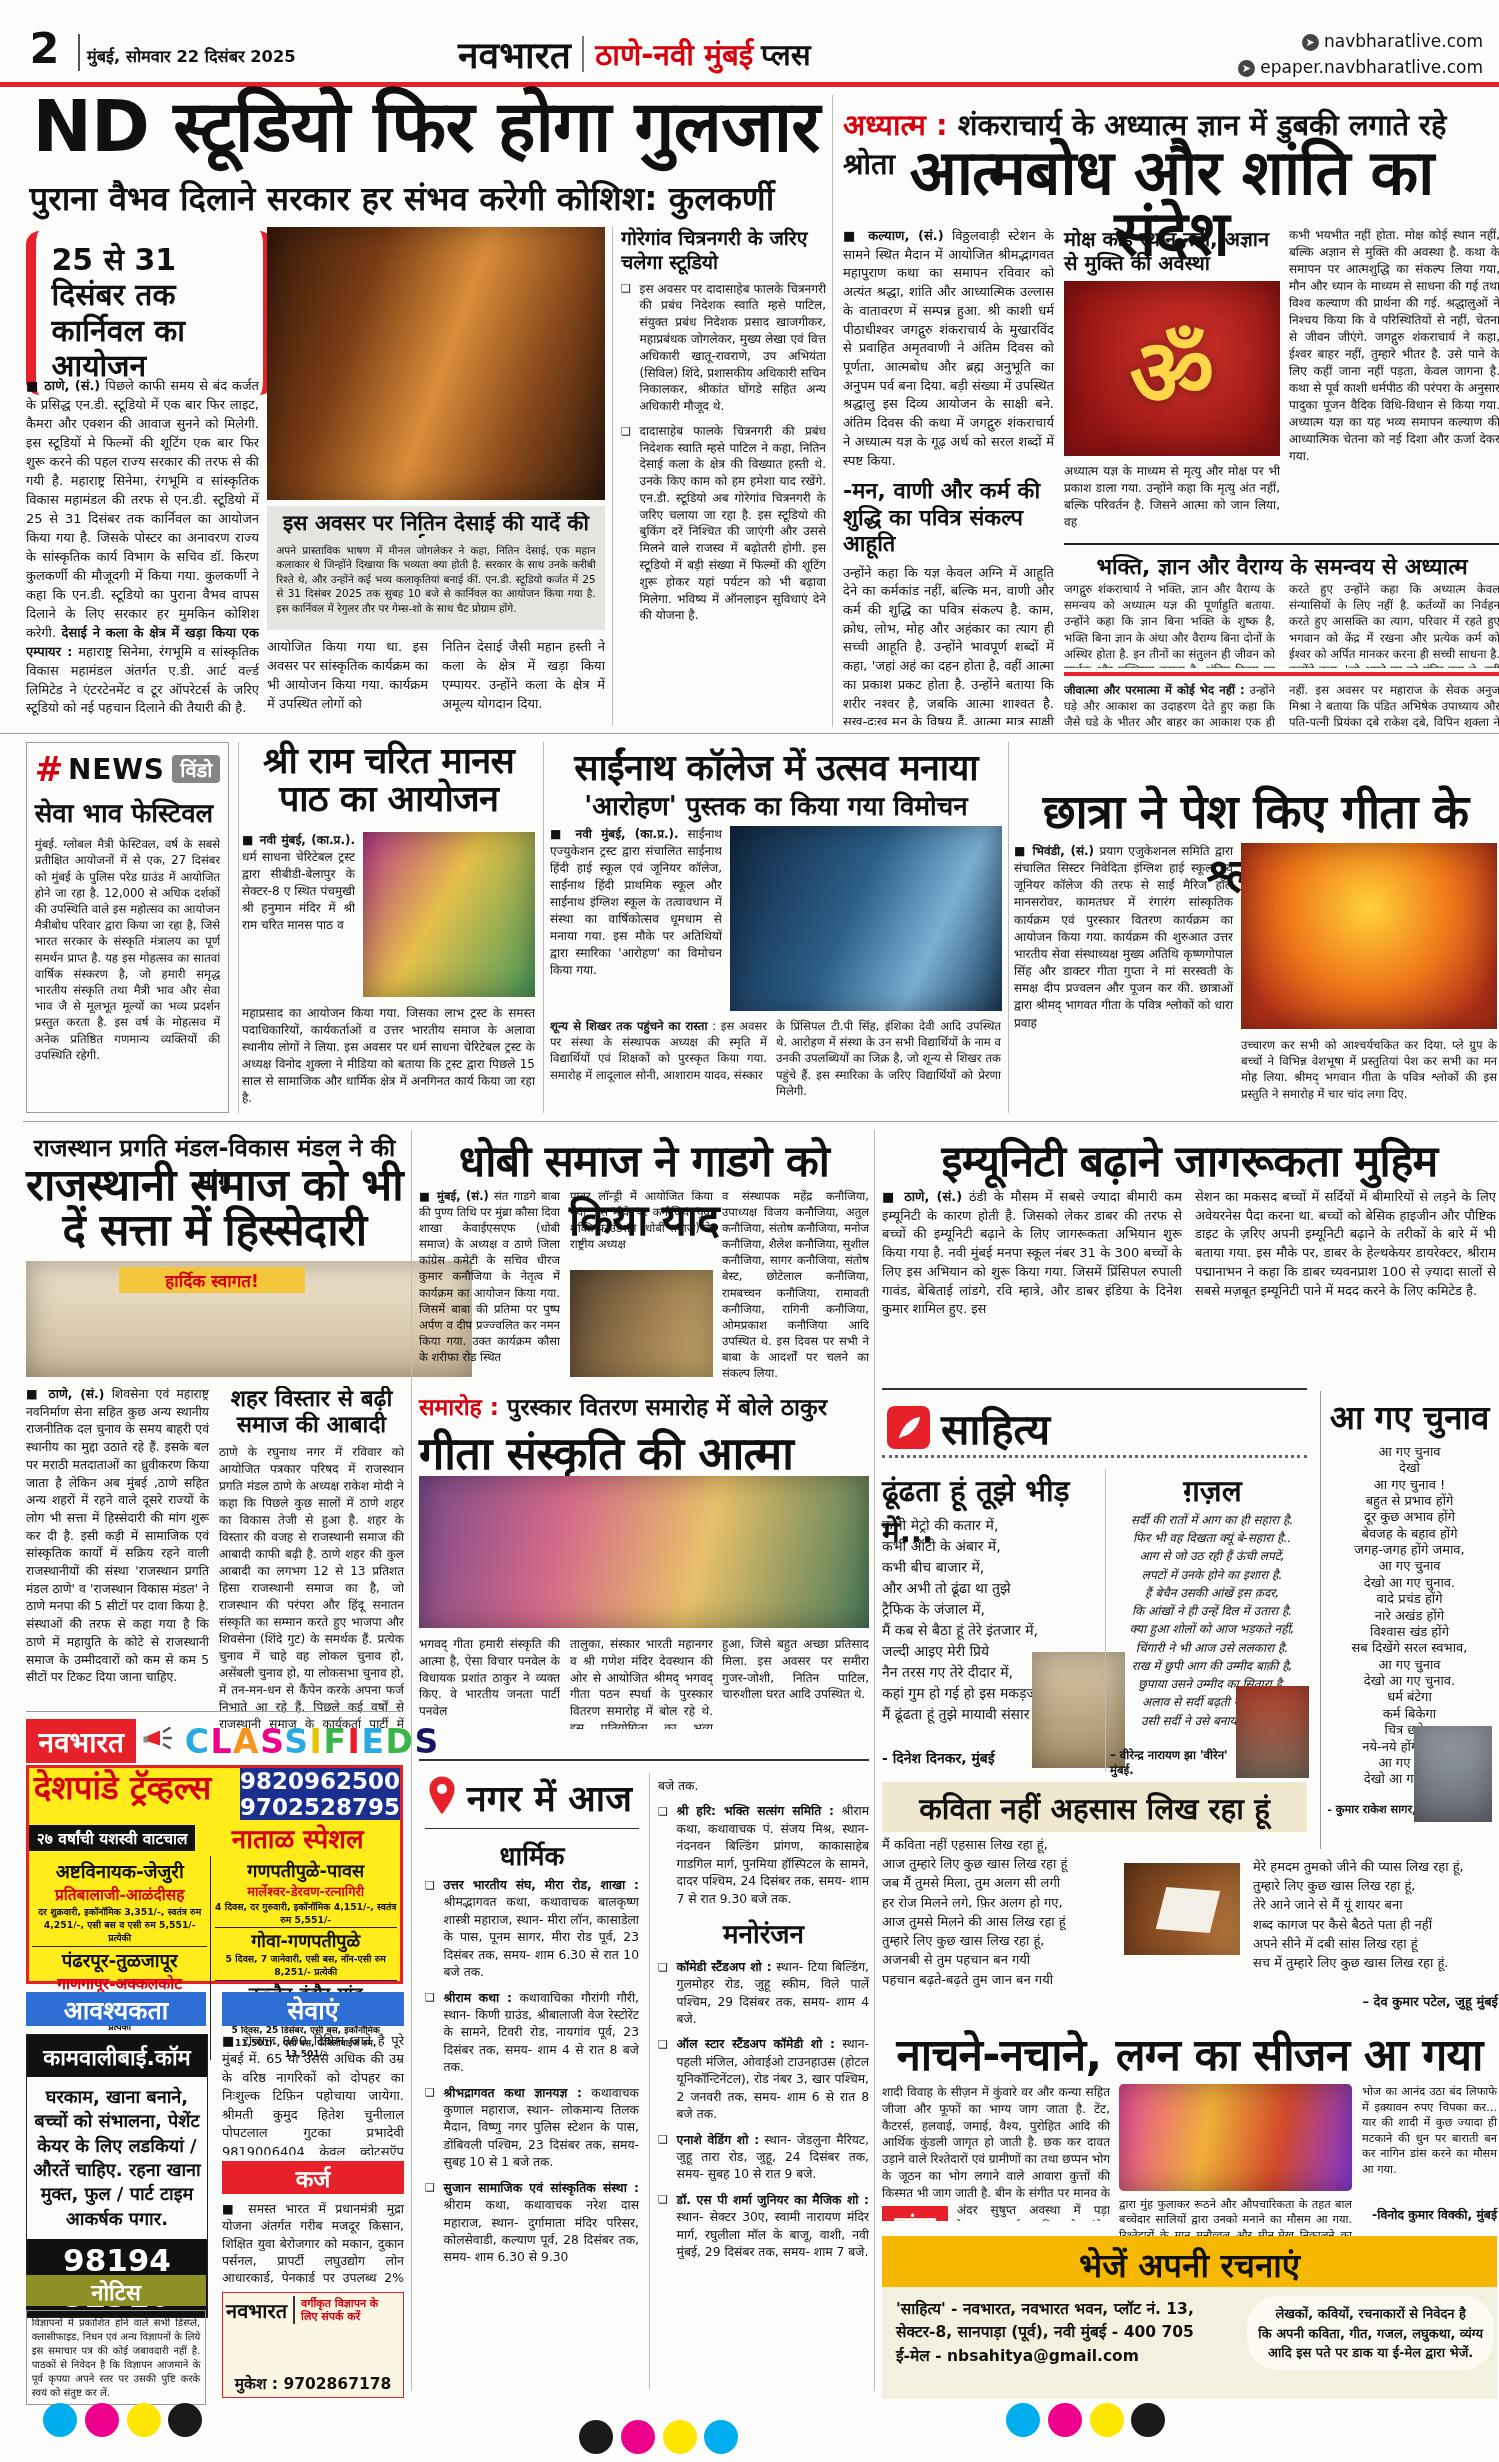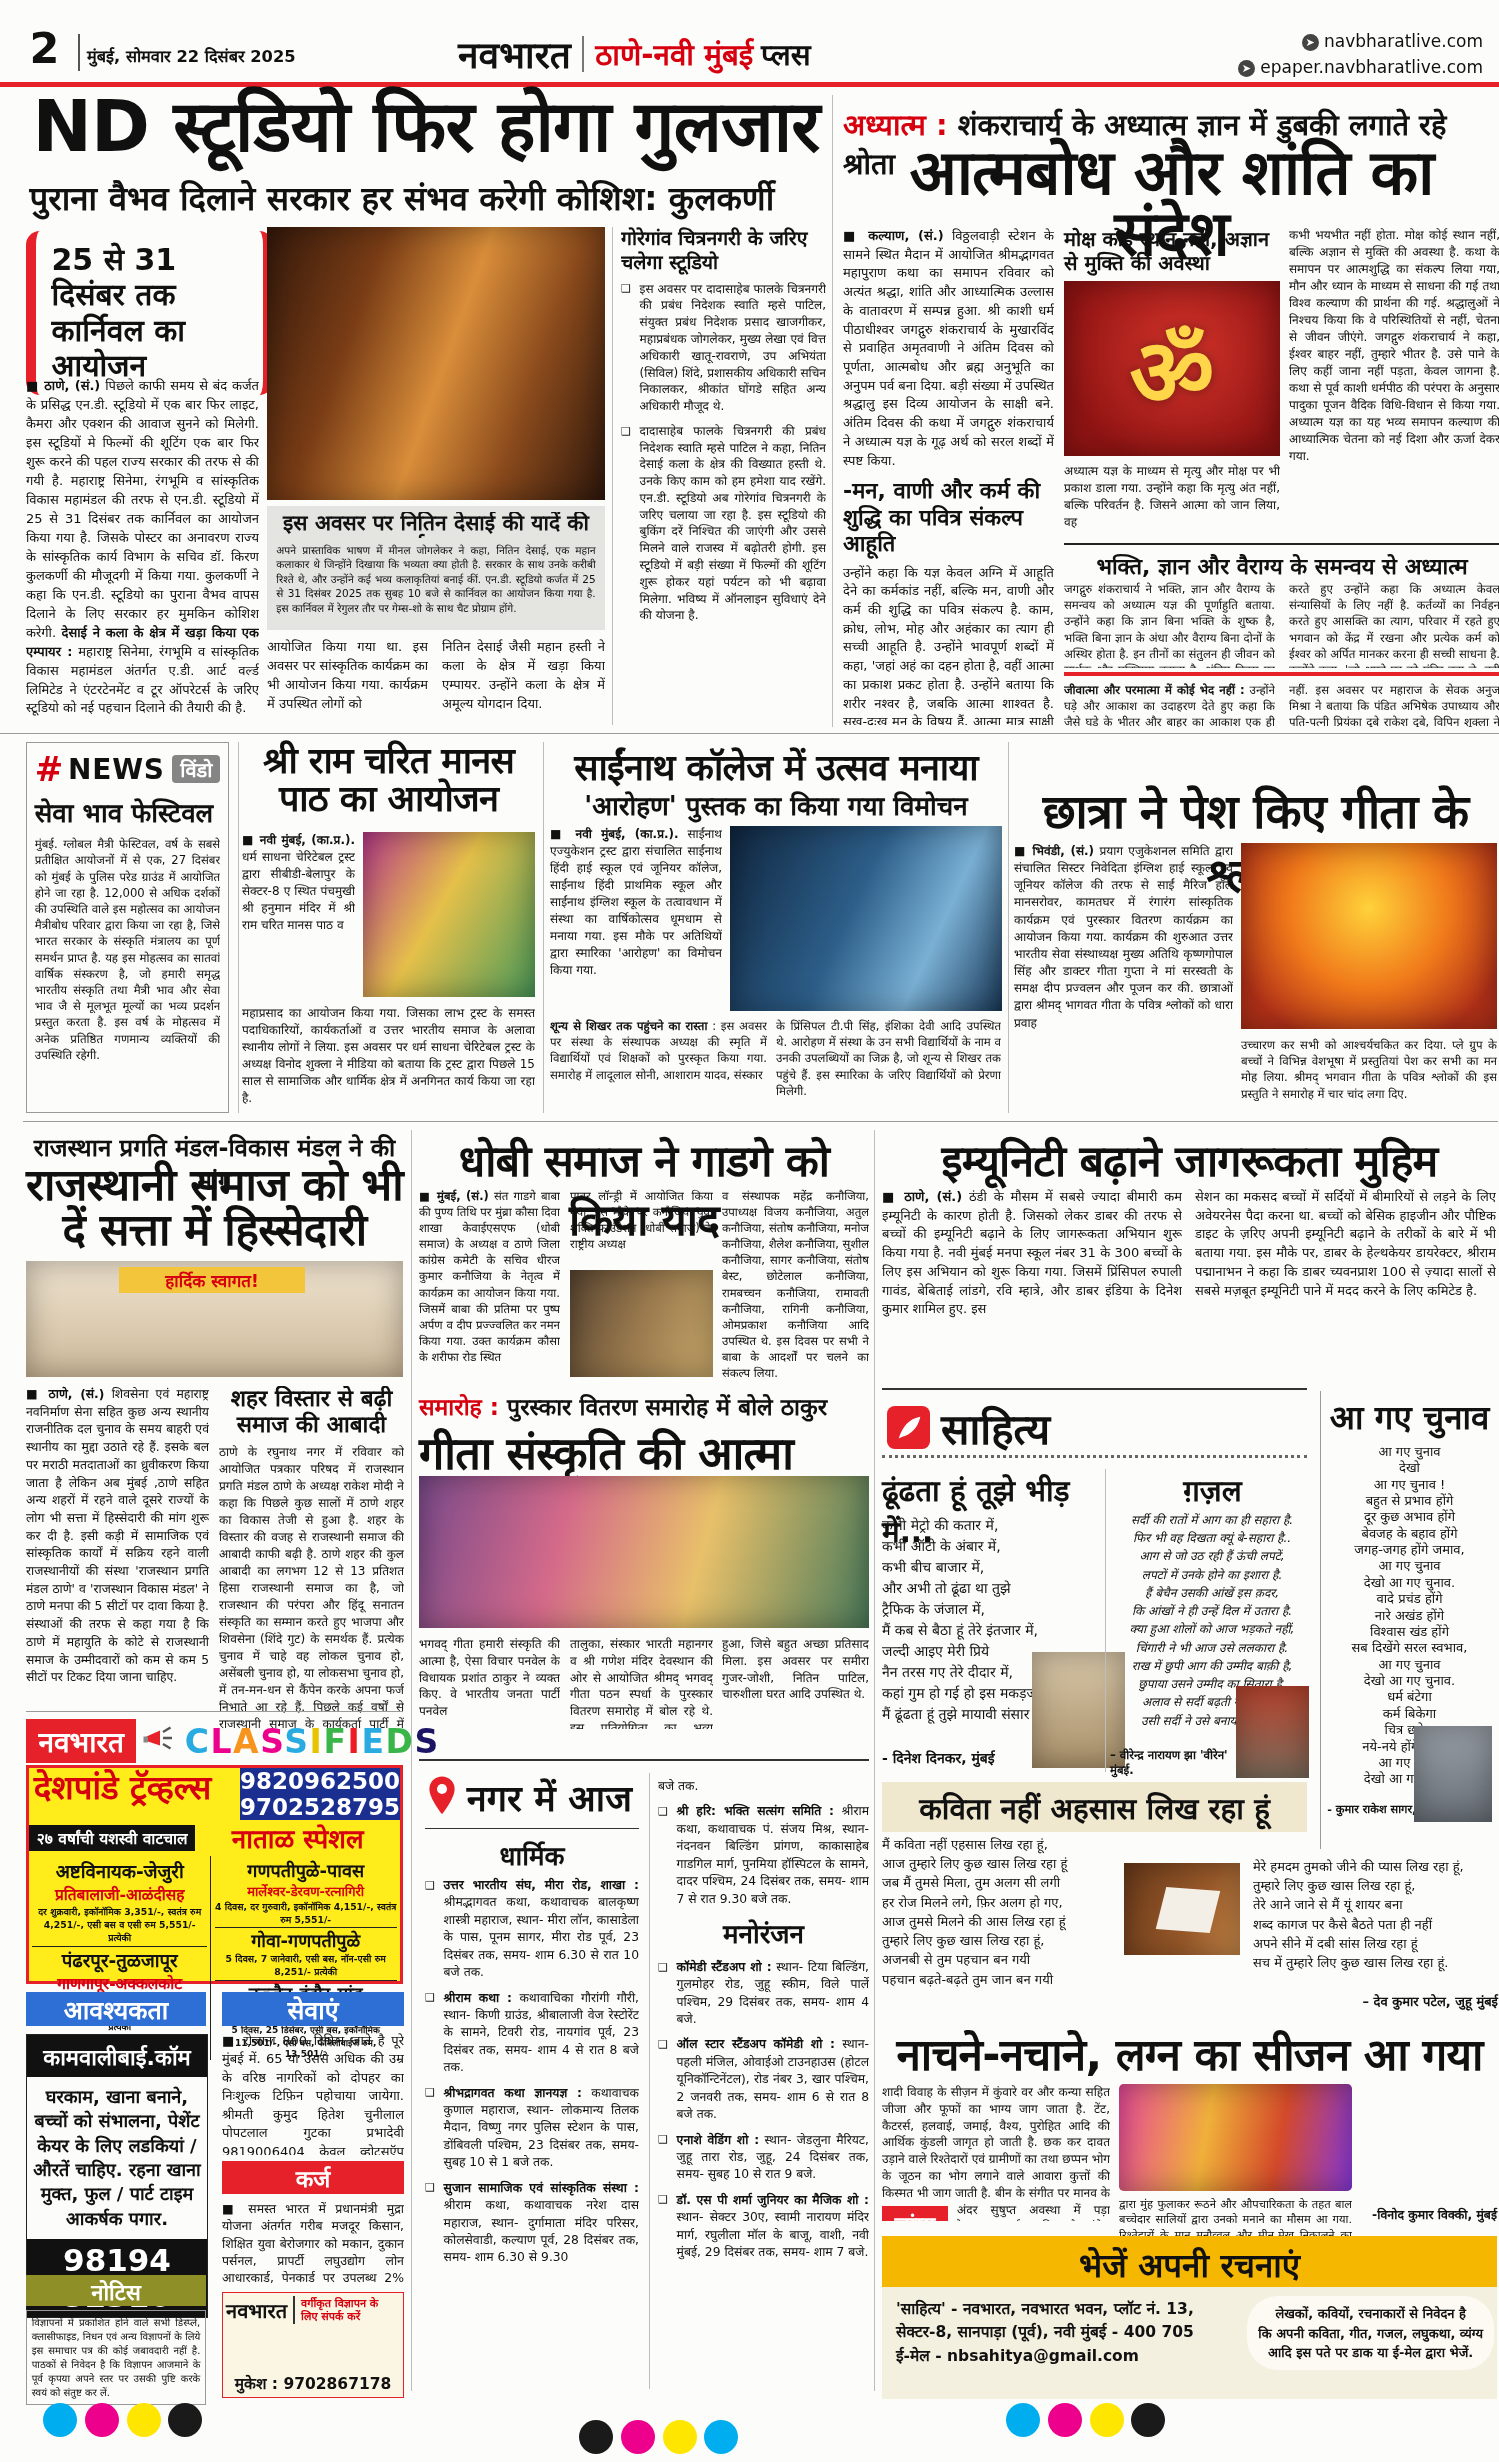--- a/index.html
+++ b/index.html
@@ -170,21 +170,21 @@
   <div class="abs j clip" style="left:1014px;top:843px;width:219px;height:270px;font-size:12px;line-height:1.43;">
     <span class="b">■ भिवंडी, (सं.)</span> <span>प्रयाग एजुकेशनल समिति द्वारा संचालित सिस्टर निवेदिता इंग्लिश हाई स्कूल एवं जूनियर कॉलेज की तरफ से साईं मैरिज हॉल मानसरोवर, कामतघर में रंगारंग सांस्कृतिक कार्यक्रम एवं पुरस्कार वितरण कार्यक्रम का आयोजन किया गया. कार्यक्रम की शुरुआत उत्तर भारतीय सेवा संस्थाध्यक्ष मुख्य अतिथि कृष्णगोपाल सिंह और डाक्टर गीता गुप्ता ने मां सरस्वती के समक्ष दीप प्रज्वलन और पूजन कर की. छात्राओं द्वारा श्रीमद् भागवत गीता के पवित्र श्लोकों को धारा प्रवाह</span>
   </div>
   <div class="abs ph g-sister" style="left:1241px;top:843px;width:256px;height:186px;"></div>
   <div class="abs j clip" style="left:1241px;top:1037px;width:256px;height:76px;font-size:11.6px;line-height:1.4;">उच्चारण कर सभी को आश्चर्यचकित कर दिया. प्ले ग्रुप के बच्चों ने विभिन्न वेशभूषा में प्रस्तुतियां पेश कर सभी का मन मोह लिया. श्रीमद् भगवान गीता के पवित्र श्लोकों की इस प्रस्तुति ने समारोह में चार चांद लगा दिए.</div>
 
   <div class="abs hline" style="left:23px;top:1121px;width:1475px;"></div>
 
   <div class="abs b c" style="left:26px;top:1130px;width:377px;font-size:24px;">राजस्थान प्रगति मंडल-विकास मंडल ने की मांग</div>
   <div class="abs headline c" style="left:26px;top:1163px;width:377px;font-size:44px;line-height:1.02;">राजस्थानी समाज को भी दें सत्ता में हिस्सेदारी</div>
-  <div class="abs ph g-press" style="left:26px;top:1261px;width:377px;height:116px;">
+  <div class="abs ph g-press" style="left:26px;top:1261px;width:446px;height:116px;">
     <div class="b c" style="position:absolute;left:93px;top:6.2px;width:186px;background:#f3c53a;color:#d6000f;font-size:17px;padding:1.6px 0;">हार्दिक स्वागत!</div>
   </div>
   <div class="abs j clip" style="left:26px;top:1386px;width:183px;height:343px;font-size:12.3px;line-height:1.44;">
     <span class="b">■ ठाणे, (सं.)</span> <span>शिवसेना एवं महाराष्ट्र नवनिर्माण सेना सहित कुछ अन्य स्थानीय राजनीतिक दल चुनाव के समय बाहरी एवं स्थानीय का मुद्दा उठाते रहे हैं. इसके बल पर मराठी मतदाताओं का ध्रुवीकरण किया जाता है लेकिन अब मुंबई ,ठाणे सहित अन्य शहरों में रहने वाले दूसरे राज्यों के लोग भी सत्ता में हिस्सेदारी की मांग शुरू कर दी है. इसी कड़ी में सामाजिक एवं सांस्कृतिक कार्यों में सक्रिय रहने वाली राजस्थानीयों की संस्था 'राजस्थान प्रगति मंडल ठाणे' व 'राजस्थान विकास मंडल' ने ठाणे मनपा की 5 सीटों पर दावा किया है. संस्थाओं की तरफ से कहा गया है कि ठाणे में महायुति के कोटे से राजस्थानी समाज के उम्मीदवारों को कम से कम 5 सीटों पर टिकट दिया जाना चाहिए.</span>
   </div>
   <div class="abs clip" style="left:219px;top:1386px;width:185px;height:343px;">
     <div class="b c" style="font-size:22.5px;line-height:1.15;margin-bottom:6.2px;">शहर विस्तार से बढ़ी समाज की आबादी</div>
     <div class="j" style="font-size:12px;line-height:1.42;">ठाणे के रघुनाथ नगर में रविवार को आयोजित पत्रकार परिषद में राजस्थान प्रगति मंडल ठाणे के अध्यक्ष राकेश मोदी ने कहा कि पिछले कुछ सालों में ठाणे शहर का विकास तेजी से हुआ है. शहर के विस्तार की वजह से राजस्थानी समाज की आबादी काफी बढ़ी है. ठाणे शहर की कुल आबादी का लगभग 12 से 13 प्रतिशत हिसा राजस्थानी समाज का है, जो राजस्थान की परंपरा और हिंदू सनातन संस्कृति का सम्मान करते हुए भाजपा और शिवसेना (शिंदे गुट) के समर्थक हैं. प्रत्येक चुनाव में चाहे वह लोकल चुनाव हो, असेंबली चुनाव हो, या लोकसभा चुनाव हो, में तन-मन-धन से कैंपेन करके अपना फर्ज निभाते आ रहे हैं. पिछले कई वर्षों से राजस्थानी समाज के कार्यकर्ता पार्टी में काम कर रहे हैं और सेवा कर रहे हैं.</div>
   </div>
 
@@ -307,20 +307,21 @@
   <div class="abs b" style="left:1304px;top:1992px;width:194px;font-size:13px;text-align:right;">– देव कुमार पटेल, जुहू मुंबई</div>
 
   <div class="abs headline c" style="left:882px;top:2023px;width:615px;font-size:44px;">नाचने-नचाने, लग्न का सीजन आ गया</div>
   <div class="abs j clip" style="left:882px;top:2084px;width:228px;height:137px;font-size:12px;line-height:1.4;">
     <span>शादी विवाह के सीज़न में कुंवारे वर और कन्या सहित जीजा और फूफों का भाग्य जाग जाता है. टेंट, कैटरर्स, हलवाई, जमाई, वैश्य, पुरोहित आदि की आर्थिक कुंडली जागृत हो जाती है. छक कर दावत उड़ाने वाले रिश्तेदारों एवं ग्रामीणों का तथा छप्पन भोग के जूठन का भोग लगाने वाले आवारा कुत्तों की किस्मत भी जाग जाती है. बीन के संगीत पर मानव</span>
     <span class="vyang">व्यंग्य</span>
     <span>के अंदर सुषुप्त अवस्था में पड़ा रेप्टाइल्स अर्थात नागिन और संपेरा भी जग जाता है. वैवाहिक कार्यक्रम में देशी से विदेशी पैग लगा कर सामने वाले की औकात बताने का मौसम आ गया, मुस्कराइए कि लग्न का सीजन आ गया.</span>
   </div>
   <div class="abs ph g-dance" style="left:1119px;top:2084px;width:233px;height:107px;border-radius:4.7px;"></div>
   <div class="abs j clip" style="left:1119px;top:2197px;width:233px;height:57px;font-size:11.3px;line-height:1.36;">द्वारा मुंह फुलाकर रूठने और औपचारिकता के तहत बाल बच्चेदार सालियों द्वारा उनको मनाने का मौसम आ गया. रिश्तेदारों के मान मनौव्वल और मीन-मेख निकालने का मौसम आ गया.</div>
+  <div class="abs j clip" style="left:1362px;top:2084px;width:135px;height:120px;font-size:11.3px;line-height:1.38;">भोज का आनंद उठा बंद लिफाफे में इक्यावन रुपए चिपका कर... यार की शादी में कुछ ज्यादा ही मटकाने की धुन पर बाराती बन कर नागिन डांस करने का मौसम आ गया.</div>
   <div class="abs b" style="left:1320px;top:2206px;width:177px;font-size:12.4px;text-align:right;">-विनोद कुमार विक्की, मुंबई</div>
 
   <div class="abs b c" style="left:882px;top:2236px;width:615px;background:#f5b700;font-size:33px;padding:6.2px 0;">भेजें अपनी रचनाएं</div>
   <div class="abs" style="left:882px;top:2287px;width:615px;height:112px;background:#f4f0df;">
     <div class="pre b" style="position:absolute;left:14px;top:11px;width:326px;font-size:15.5px;line-height:1.5;">'साहित्य' - नवभारत, नवभारत भवन, प्लॉट नं. 13,
 सेक्टर-8, सानपाड़ा (पूर्व), नवी मुंबई - 400 705
 ई-मेल - nbsahitya@gmail.com</div>
     <div class="pre b c" style="position:absolute;left:365px;top:9.3px;width:238px;background:#fcfaf2;border-radius:31px;font-size:13px;line-height:1.5;padding:7.8px 4.7px;">लेखकों, कवियों, रचनाकारों से निवेदन है
 कि अपनी कविता, गीत, गजल, लघुकथा, व्यंग्य
 आदि इस पते पर डाक या ई-मेल द्वारा भेजें.</div>

